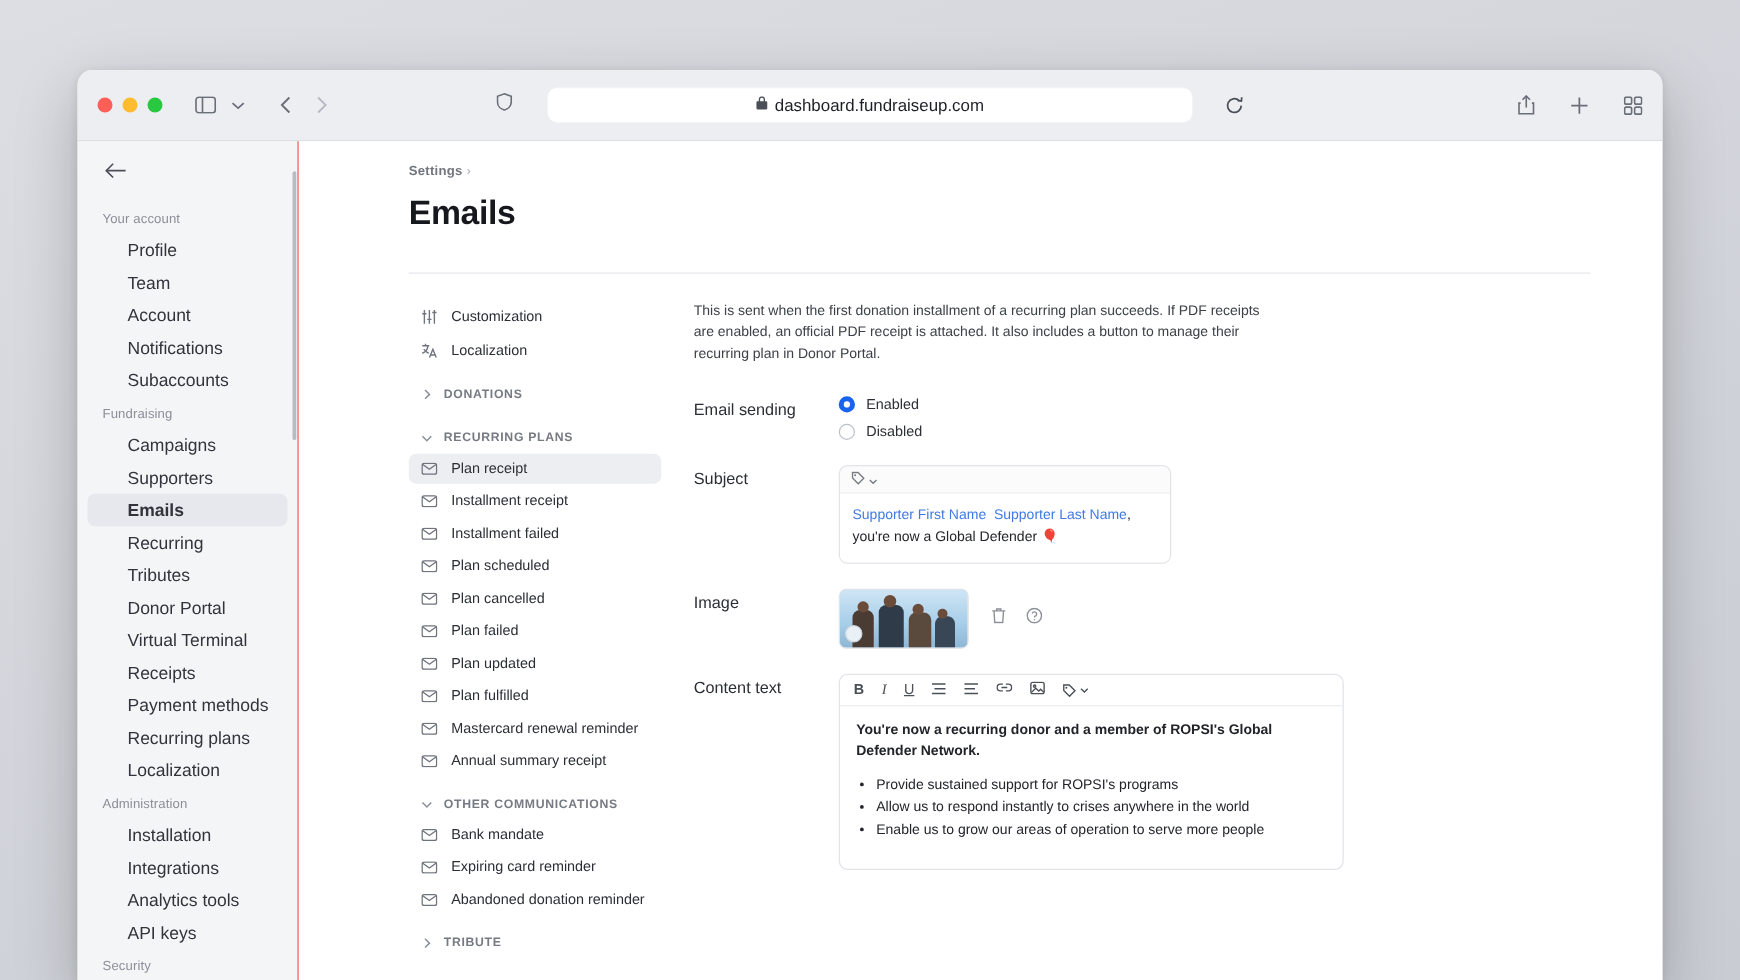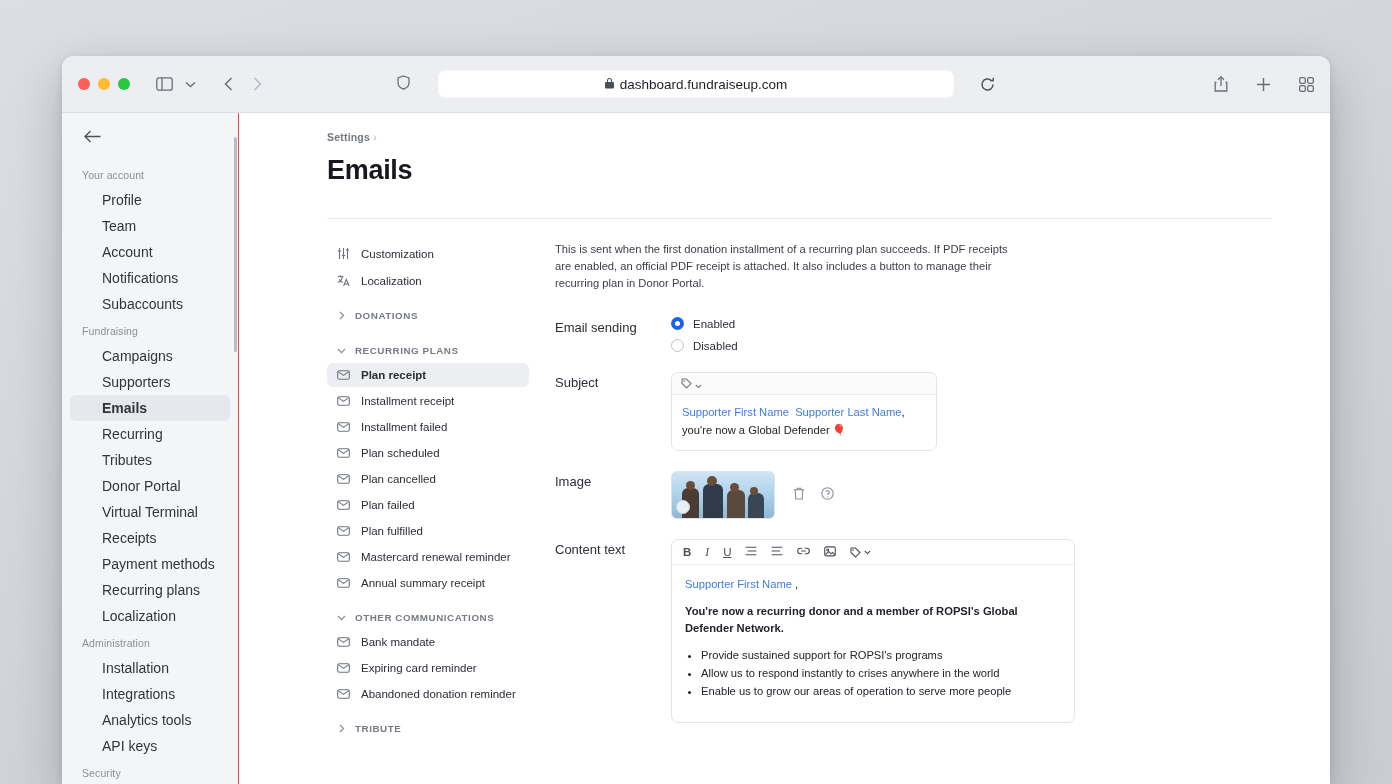--- a/index.html
+++ b/index.html
@@ -161,21 +161,21 @@
   .emailnav { width: 202px; flex-shrink: 0; }
   .en-item {
     display: flex; align-items: center; gap: 10px;
     font-size: 11.5px;
     color: #2b2e35;
     padding: 6px 10px;
     border-radius: 6px;
     margin-bottom: 2px;
     white-space: nowrap;
   }
-  .en-item.selected { background: #eceef1; font-weight: bold; }
+  .en-item.selected { background: #eceef1; font-weight: normal; }
   .en-section {
     display: flex; align-items: center; gap: 9px;
     font-size: 9.8px;
     color: #767a83;
     font-weight: bold;
     letter-spacing: 0.55px;
     padding: 9px 10px 7px 10px;
     margin-top: 8px;
   }
   .en-ico { color: #6f737c; display: inline-flex; width: 14px; }
@@ -525,20 +525,29 @@
             </span>
             <span>Plan failed</span>
           </div>
           <div class="en-item">
             <span class="en-ico">
               <svg width="13" height="10" viewBox="0 0 13 10" fill="none" stroke="currentColor" stroke-width="1.1">
                   <rect x="0.7" y="0.7" width="11.6" height="8.6" rx="1.6"></rect>
                   <path d="M1.2 1.6 L6.5 5.4 L11.8 1.6"></path>
                 </svg>
             </span>
+            <span>Plan updated</span>
+          </div>
+          <div class="en-item">
+            <span class="en-ico">
+              <svg width="13" height="10" viewBox="0 0 13 10" fill="none" stroke="currentColor" stroke-width="1.1">
+                  <rect x="0.7" y="0.7" width="11.6" height="8.6" rx="1.6"></rect>
+                  <path d="M1.2 1.6 L6.5 5.4 L11.8 1.6"></path>
+                </svg>
+            </span>
             <span>Plan fulfilled</span>
           </div>
           <div class="en-item">
             <span class="en-ico">
               <svg width="13" height="10" viewBox="0 0 13 10" fill="none" stroke="currentColor" stroke-width="1.1">
                   <rect x="0.7" y="0.7" width="11.6" height="8.6" rx="1.6"></rect>
                   <path d="M1.2 1.6 L6.5 5.4 L11.8 1.6"></path>
                 </svg>
             </span>
             <span>Mastercard renewal reminder</span>
@@ -718,24 +727,20 @@
                   <svg width="11" height="11" viewBox="0 0 11 11" fill="none" stroke="currentColor" stroke-width="1.1">
                       <path d="M1 1 H5.4 L10 5.6 L5.6 10 L1 5.4 Z"></path>
                       <circle cx="3.1" cy="3.1" r="0.8" fill="currentColor" stroke="none"></circle>
                     </svg>
                   <svg width="7" height="5" viewBox="0 0 7 5" fill="none" stroke="currentColor" stroke-width="1.1">
                       <path d="M0.8 1 L3.5 3.6 L6.2 1"></path>
                     </svg>
                 </span>
               </div>
               <div class="ed-body">
-                <p>
-                  <span class="token">Supporter First Name</span>
-                  <span>,</span>
-                </p>
                 <p class="bold">You're now a recurring donor and a member of ROPSI's Global Defender Network.</p>
                 <ul>
                   <li>Provide sustained support for ROPSI's programs</li>
                   <li>Allow us to respond instantly to crises anywhere in the world</li>
                   <li>Enable us to grow our areas of operation to serve more people</li>
                 </ul>
 
               </div>
             </div>
           </div>

